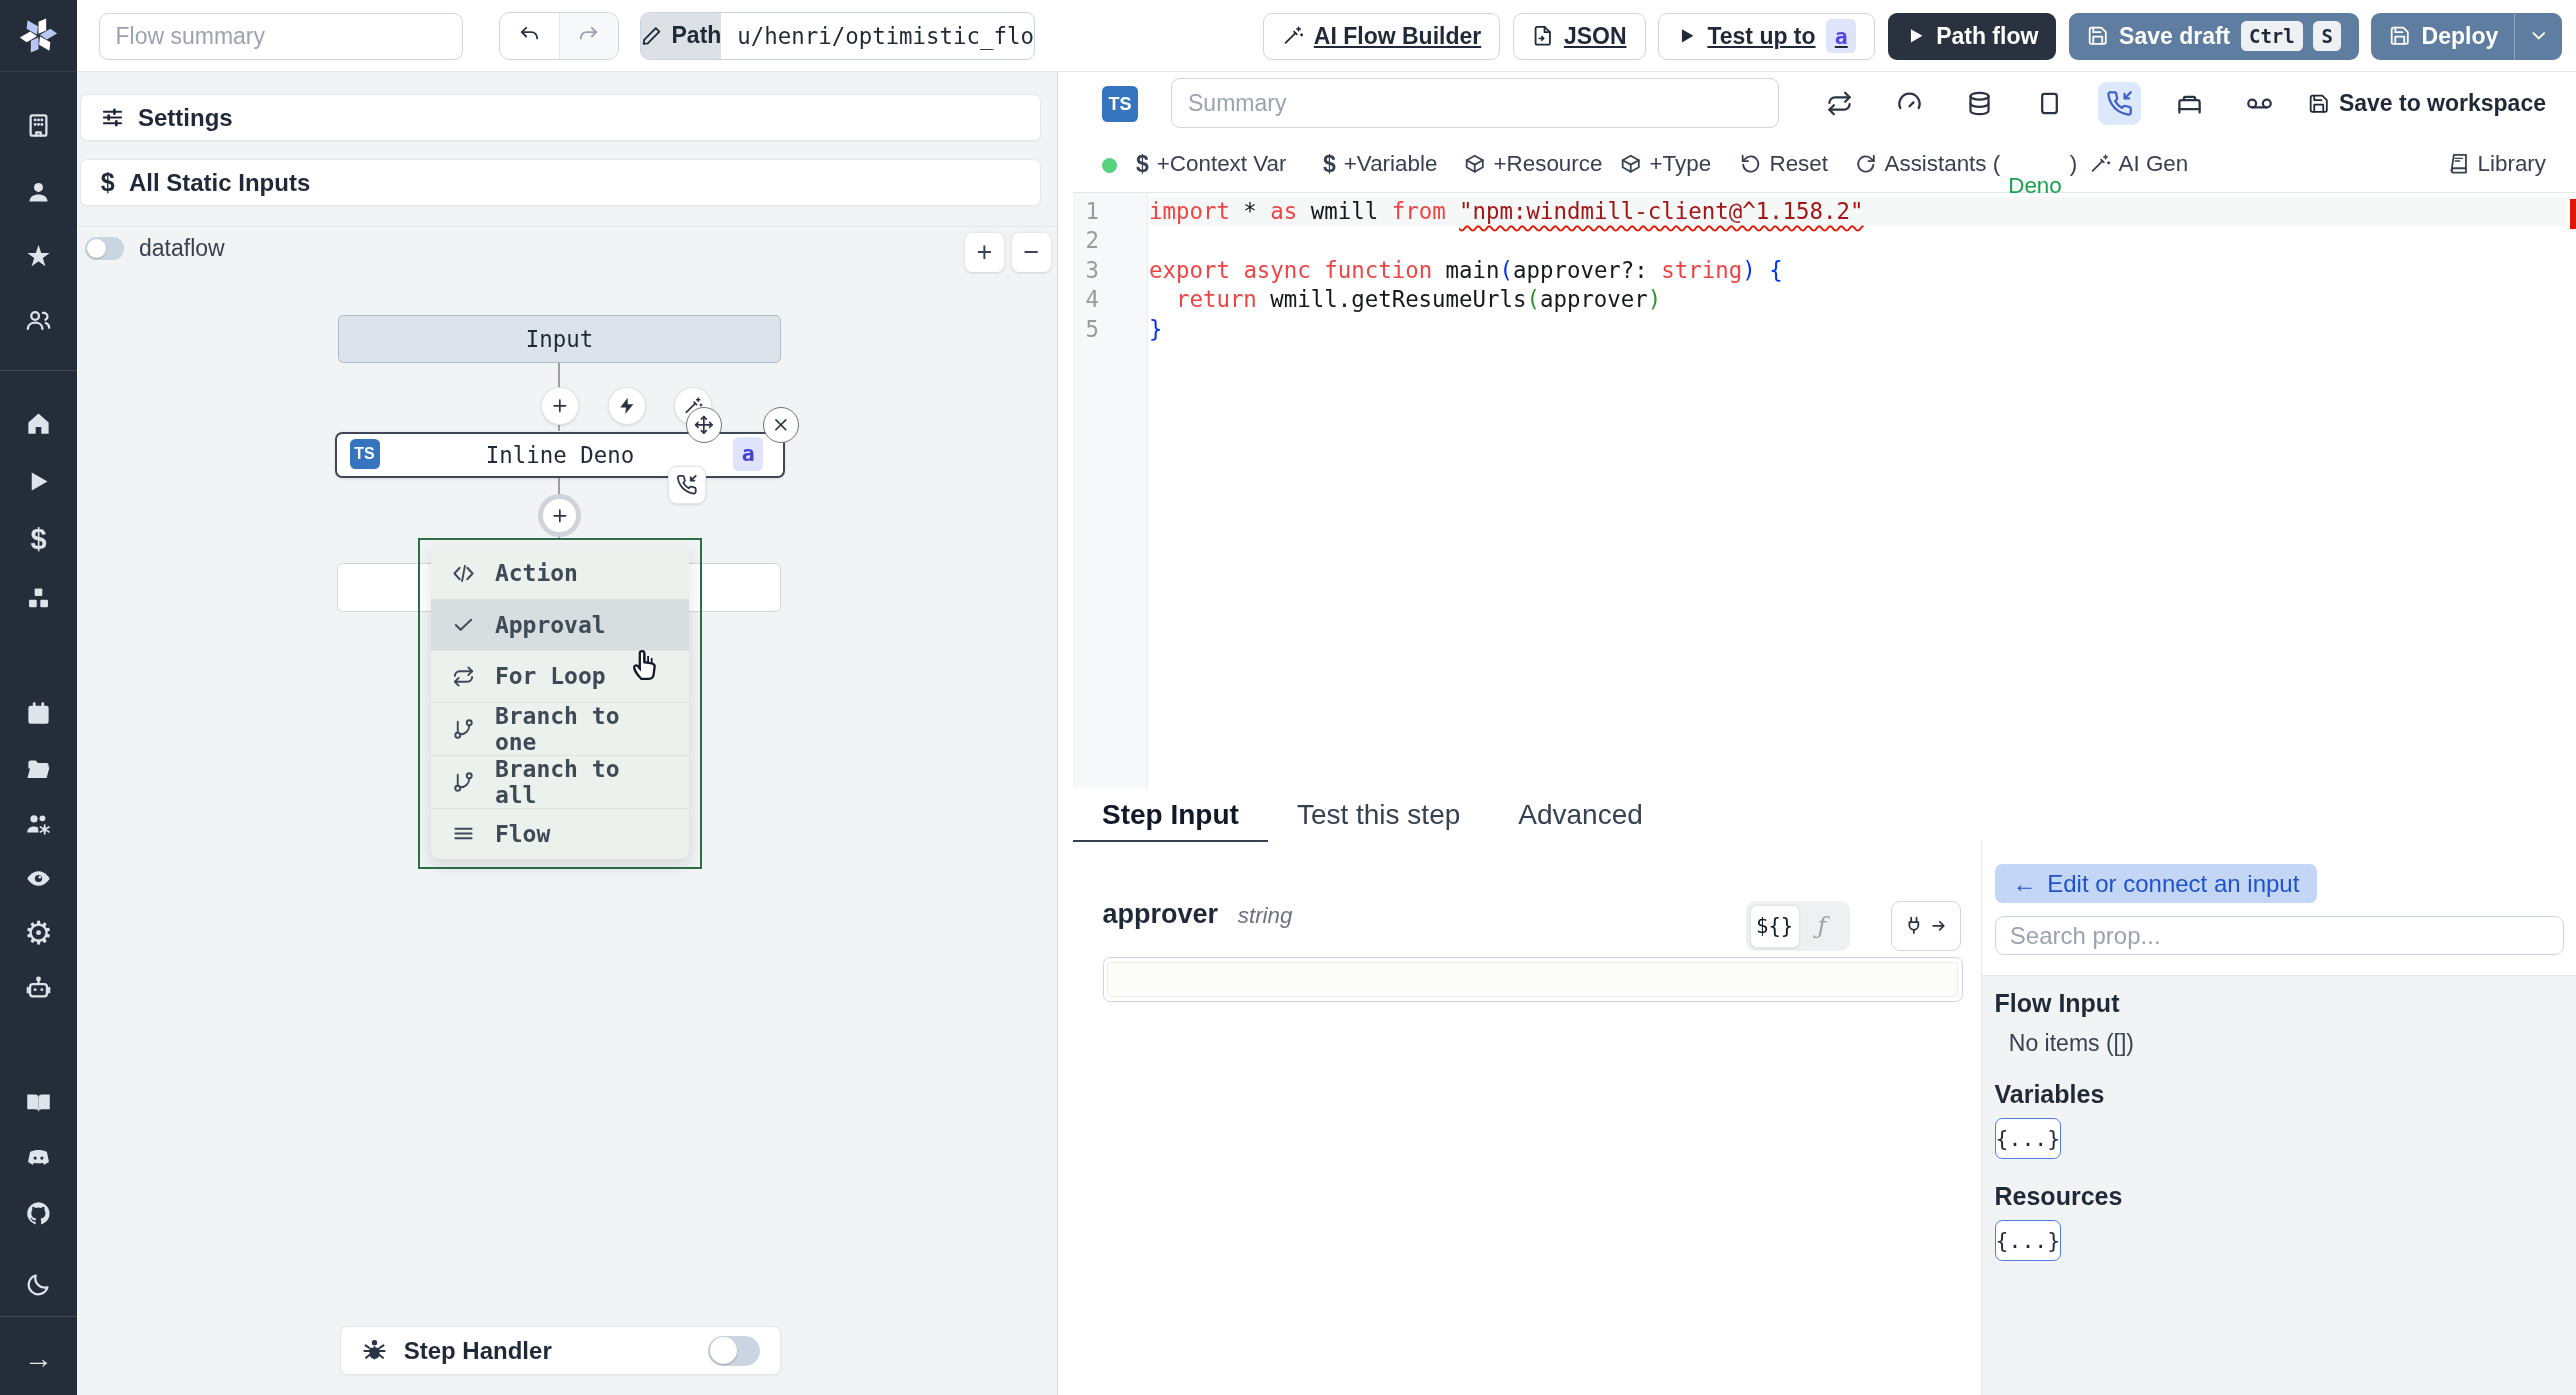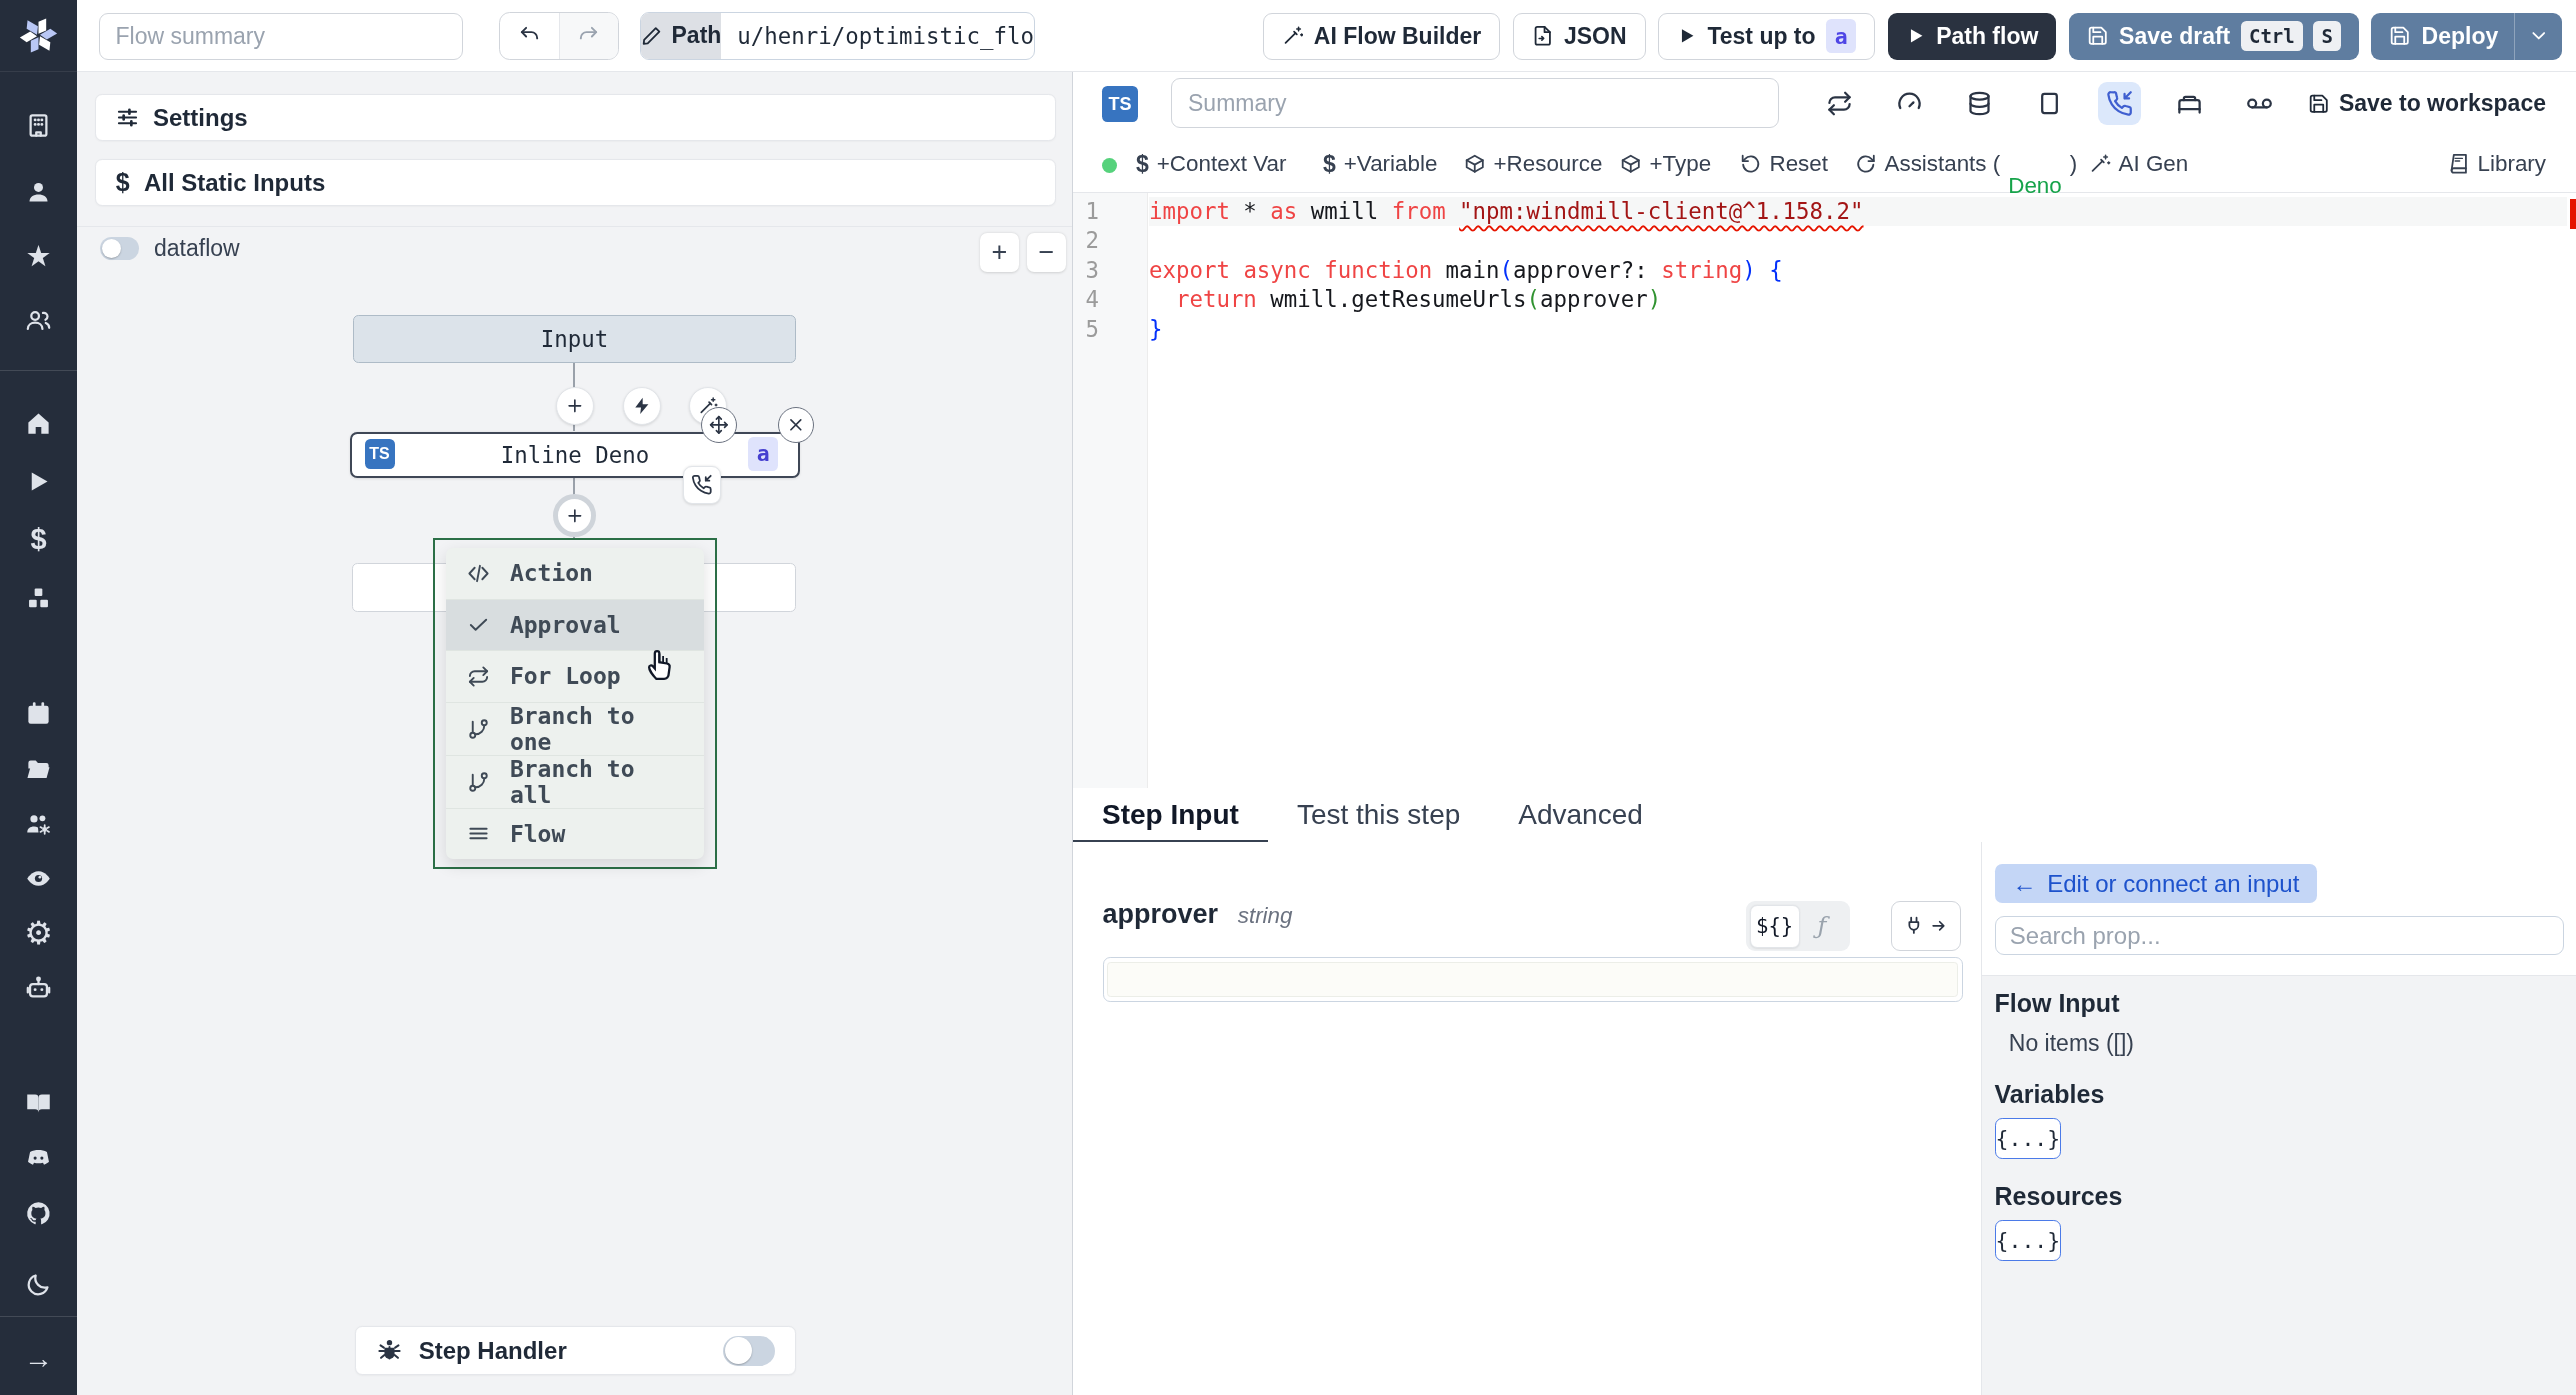--- a/index.html
+++ b/index.html
@@ -28,29 +28,29 @@
   .tb-input::placeholder, input::placeholder, textarea::placeholder { color:#9aa3af; }
   .undo-group { position:absolute; left:422px; top:11.6px; width:120px; height:48px; border:0.9px solid #d1d5db; border-radius:10.7px; display:flex; overflow:hidden; background:#fff; }
   .undo-group .half { width:60px; display:flex; align-items:center; justify-content:center; }
   .undo-group .half + .half { border-left:0.9px solid #e5e7eb; background:#f7f8f9; color:#9aa3af; }
   .undo-group .half:first-child { color:#2b3444; }
   .path-group { position:absolute; left:563px; top:11.6px; width:395px; height:48px; border:0.9px solid #cbd5e1; border-radius:9px; display:flex; overflow:hidden; background:#fff; }
   .path-group .pseg { width:117px; background:#dde0e5; display:flex; align-items:center; justify-content:center; gap:9px; font-weight:bold; font-size:23px; color:#1f2937; }
   .path-group .pval { flex:1; display:flex; align-items:center; padding-left:16px; font-size:22.4px; color:#1f2937; }
   .tb-right { position:absolute; right:14.3px; top:12.5px; height:47px; display:flex; gap:12.5px; align-items:center; }
   .btn { height:47px; border-radius:9px; display:flex; align-items:center; gap:10.7px; padding:0 18px; font-size:23px; font-weight:600; cursor:pointer; white-space:nowrap; }
-  .btn.white { background:#fff; border:0.9px solid #d1d5db; color:#1f2937; }
+  .btn.white { background:#fff; border:0.9px solid #d1d5db; color:#1f2937;text-decoration:underline; }
   .btn.dark { background:#2a3240; color:#fff; }
   .btn.blue { background:#5f7da0; color:#fff; }
   .chip-a { display:inline-flex; align-items:center; justify-content:center; min-width:30px; height:34px; border-radius:5.4px; background:#dfe3fc; color:#4f46e5; font-family:"DejaVu Sans Mono",monospace; font-weight:bold; font-size:21.5px; }
   .kbd { display:inline-flex; align-items:center; justify-content:center; height:30px; padding:0 8px; border-radius:5.4px; background:#eef0f3; color:#1f2937; font-family:"DejaVu Sans Mono",monospace; font-size:19px; }
   .deploy-split { width:0.9px; height:47px; background:rgba(255,255,255,.3); margin:0 1.8px 0 5.4px; }
 
   
-  .flow { position:absolute; left:77px; top:72px; width:996px; height:1324px; background:#f2f3f5; border-right:0.9px solid #d1d5db; overflow:hidden; }
+  .flow { position:absolute; left:62px; top:72px; width:996px; height:1324px; background:#f2f3f5; border-right:0.9px solid #d1d5db; overflow:hidden; }
   .fcard { position:absolute; left:18px; width:961px; height:47px; background:#fff; border:0.9px solid #e5e7eb; border-radius:7.2px; display:flex; align-items:center; gap:14.3px; padding:0 19.7px; font-size:24px; font-weight:bold; color:#1f2937; cursor:pointer; box-shadow:0 0.9px 1.8px rgba(0,0,0,.03); }
   .fdiv { position:absolute; left:0; top:154px; width:996px; border-top:0.9px solid #e5e7eb; }
   .toggle { position:relative; border-radius:894px; background:#cbd5e1; cursor:pointer; }
   .toggle .knob { position:absolute; top:1.8px; left:1.8px; background:#fff; border-radius:50%; box-shadow:0 0.9px 1.8px rgba(0,0,0,.25); }
   .zoombtn { position:absolute; width:39px; height:39px; background:#fff; border-radius:7.2px; box-shadow:0 0.9px 2.7px rgba(0,0,0,.15); display:flex; align-items:center; justify-content:center; font-size:27px; color:#374151; cursor:pointer; }
   .edge { position:absolute; width:1.8px; background:#9aa1aa; }
   .node-input { position:absolute; left:276px; top:221px; width:443px; height:48px; background:#dce3ea; border:0.9px solid #aebbc7; border-radius:5.4px; display:flex; align-items:center; justify-content:center; font-family:"DejaVu Sans Mono",monospace; font-size:22.4px; color:#1f2937; cursor:pointer;margin-top:22px; }
   .circ { position:absolute; width:38px; height:38px; border-radius:50%; background:#fff; border:0.9px solid #e2e5e9; box-shadow:0 0.9px 2.7px rgba(0,0,0,.12); display:flex; align-items:center; justify-content:center; color:#2b3444; cursor:pointer; }
   .node-step { position:absolute; left:273px; top:360px; width:450px; height:46px; background:#fff; border:2.7px solid #3f4756; border-radius:7.2px; display:flex; align-items:center; justify-content:center; box-shadow:0 0.9px 2.7px rgba(0,0,0,.1); cursor:pointer; }
   .ts-badge { position:absolute; left:12.5px; top:4.5px; width:30px; height:30px; background:#3774c0; border-radius:5.4px; color:#fff; display:flex; align-items:center; justify-content:center; font-weight:bold; font-size:16px; }

